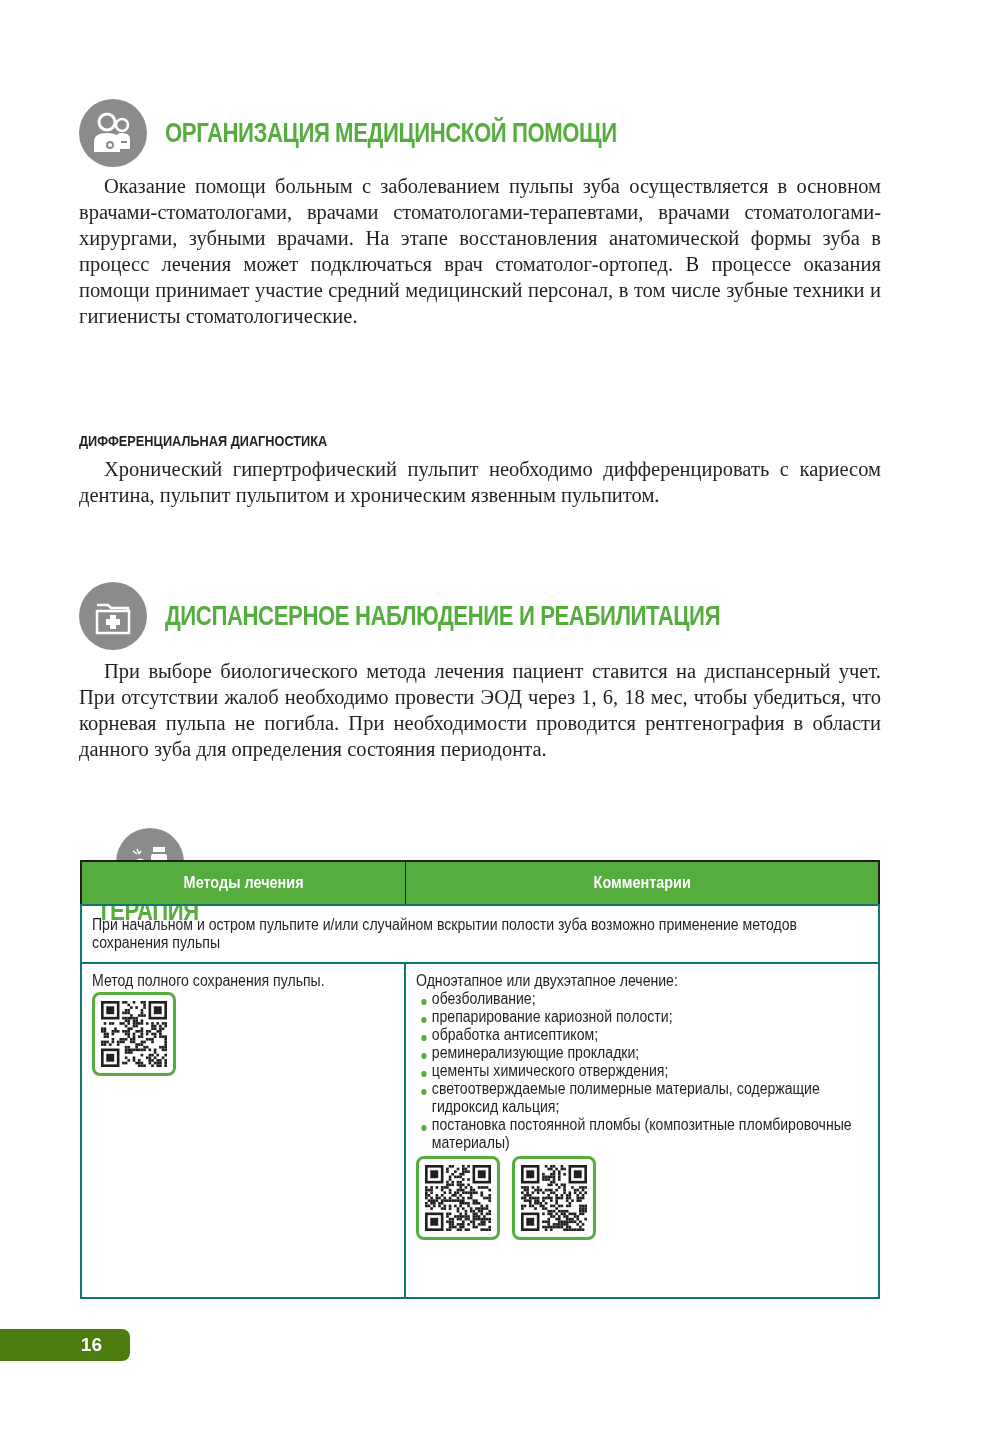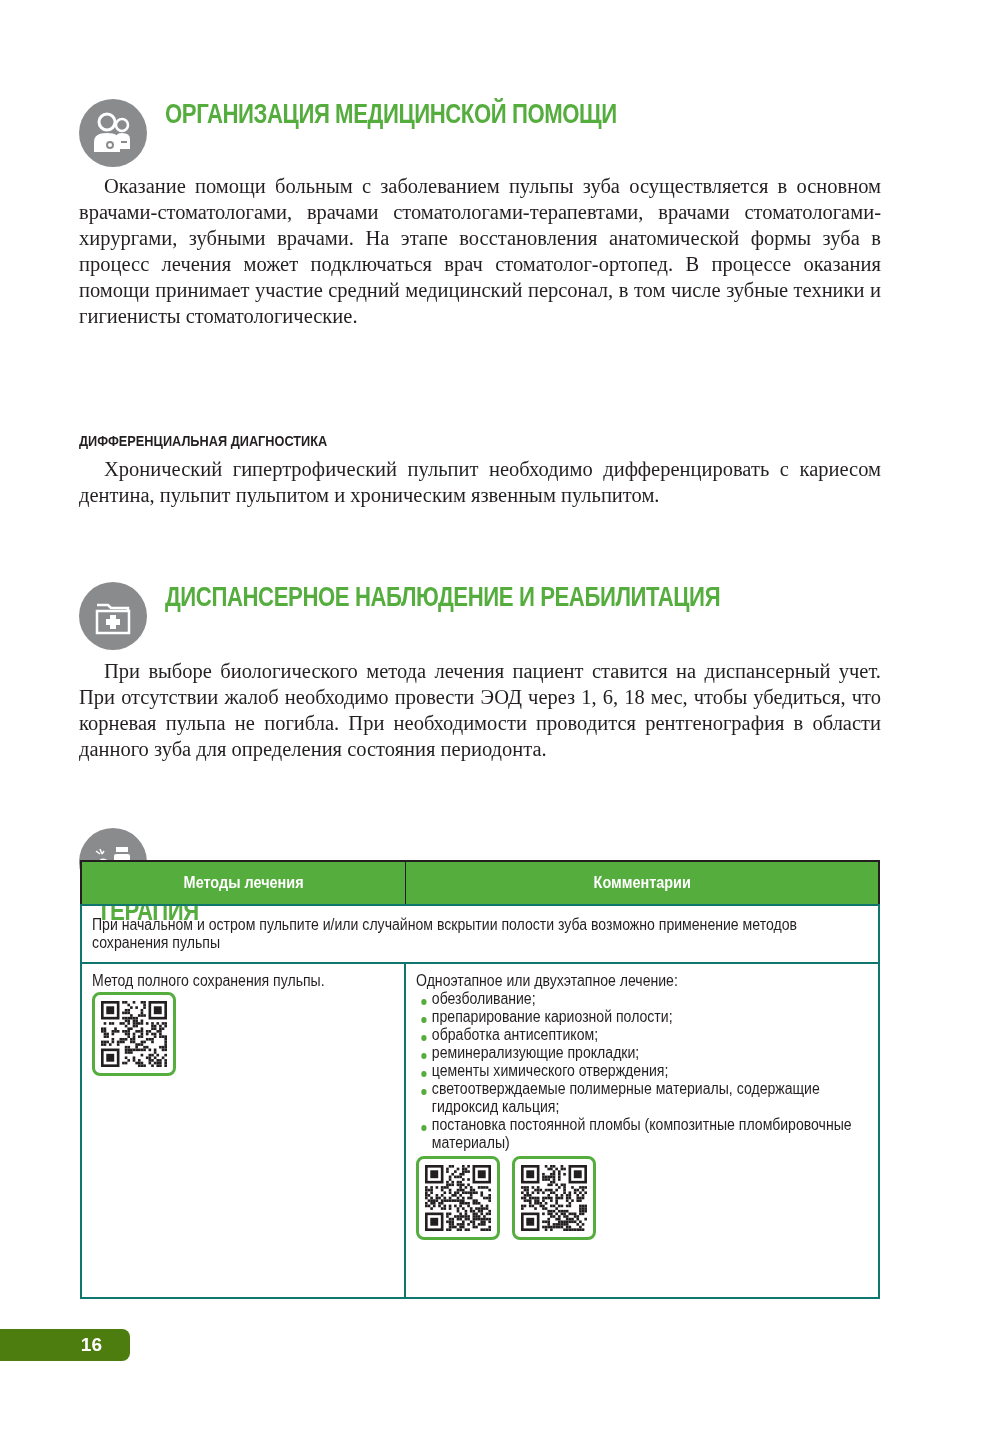--- a/index.html
+++ b/index.html
@@ -1,18 +1,18 @@
 <!DOCTYPE html>
 <html><head>
 <meta charset="utf-8">
 <style>
   html, body { margin: 0; padding: 0; background: #ffffff; }
   body { width: 1000px; height: 1429px; position: relative; overflow: hidden; color: #231f20; }
 
-  .section-head { position: absolute; left: 79px; display: flex; }
+  .section-head { position: absolute; left: 79px; display: flex; align-items: center; }
   .circle-icon { width: 68px; height: 68px; border-radius: 50%; background: #8a8b8d; display: flex; align-items: center; justify-content: center; flex: 0 0 68px; }
   .circle-icon svg { width: 50px; height: 50px; }
   .section-title { margin-left: 18px; color: #55ad3e; font-family: "Liberation Sans", "DejaVu Sans", sans-serif; font-weight: bold; font-size: 27px; letter-spacing: -0.5px; transform: scaleX(0.82); transform-origin: left center; white-space: nowrap; }
 
   .body-text { position: absolute; left: 79px; width: 802px; font-family: "Liberation Serif", "DejaVu Serif", serif; font-size: 20.5px; line-height: 26px; text-align: justify; }
   .body-text p { margin: 0; text-indent: 25px; }
 
   .subhead { position: absolute; left: 79px; top: 432px; font-family: "Liberation Sans", "DejaVu Sans", sans-serif; font-weight: bold; font-size: 15px; transform: scaleX(0.85); transform-origin: left center; white-space: nowrap; }
 
   table.therapy { position: absolute; left: 80px; top: 860px; width: 800px; border-collapse: collapse; border: 2px solid #231f20; font-family: "Liberation Sans", "DejaVu Sans", sans-serif; font-size: 16px; }

